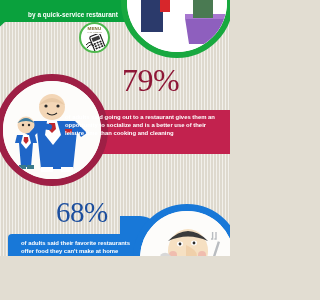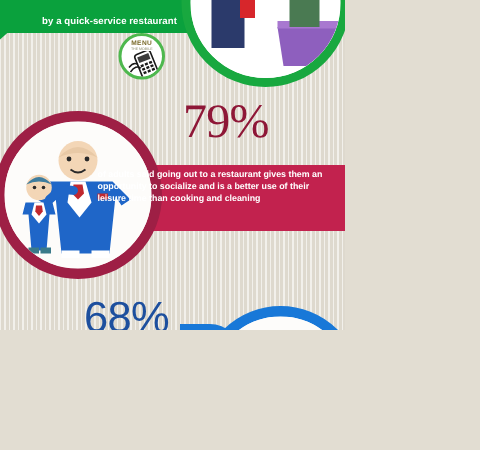--- a/index.html
+++ b/index.html
@@ -10,21 +10,21 @@
     width: 230px;
     height: 300px;
     overflow: hidden;
     font-family: "Liberation Sans", sans-serif;
     background: #e2ddd2;
   }
 
   #infographic {
     position: relative;
     width: 230px;
-    height: 220px;
+    height: 256px;
     overflow: hidden;
     background-color: #e3ded3;
     background-image: repeating-linear-gradient(
       to right,
       rgba(255,255,255,0.55) 0px,
       rgba(255,255,255,0.55) 1px,
       rgba(0,0,0,0.025) 1px,
       rgba(0,0,0,0.025) 3px
     );
   }
@@ -197,21 +197,21 @@
     border-left: 14px solid #e3ded3;
     border-top: 10px solid transparent;
     z-index: 4;
   }
 
   
   .blue-pct {
     position: absolute;
     left: 56px;
     top: 198px;
-    font-family: Liberation Sans, sans-serif;
+    font-family: Liberation Serif, serif;
     font-size: 29px;
     color: #1d4f9e;
     letter-spacing: -0.5px;
     line-height: 29px;
     z-index: 4;
   }
 
   .blue-banner {
     position: absolute;
     left: 8px;

